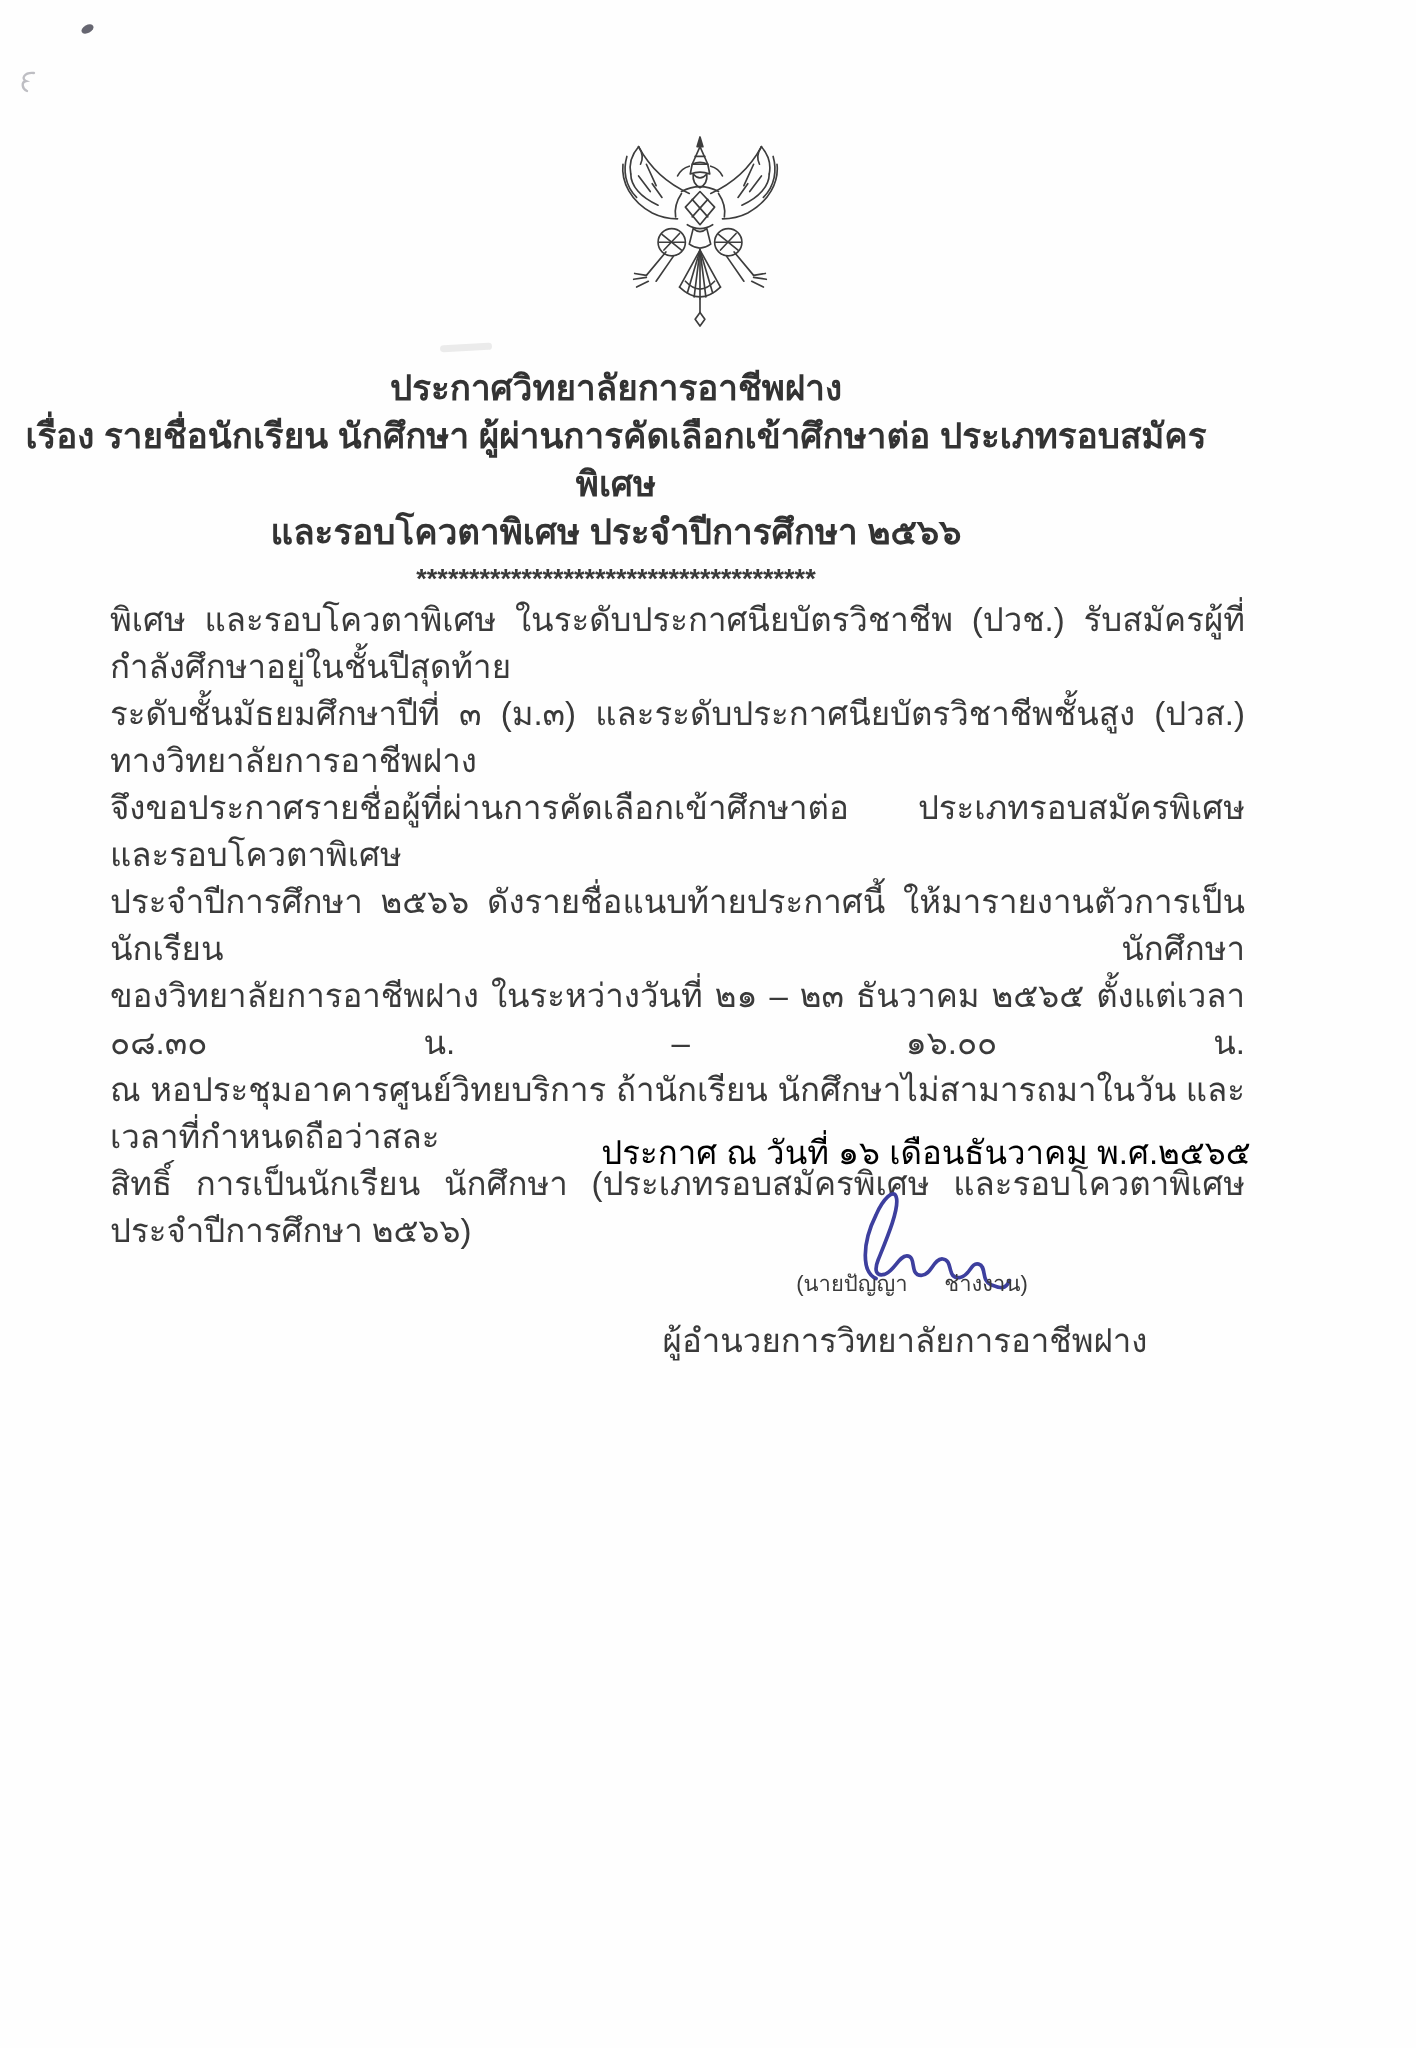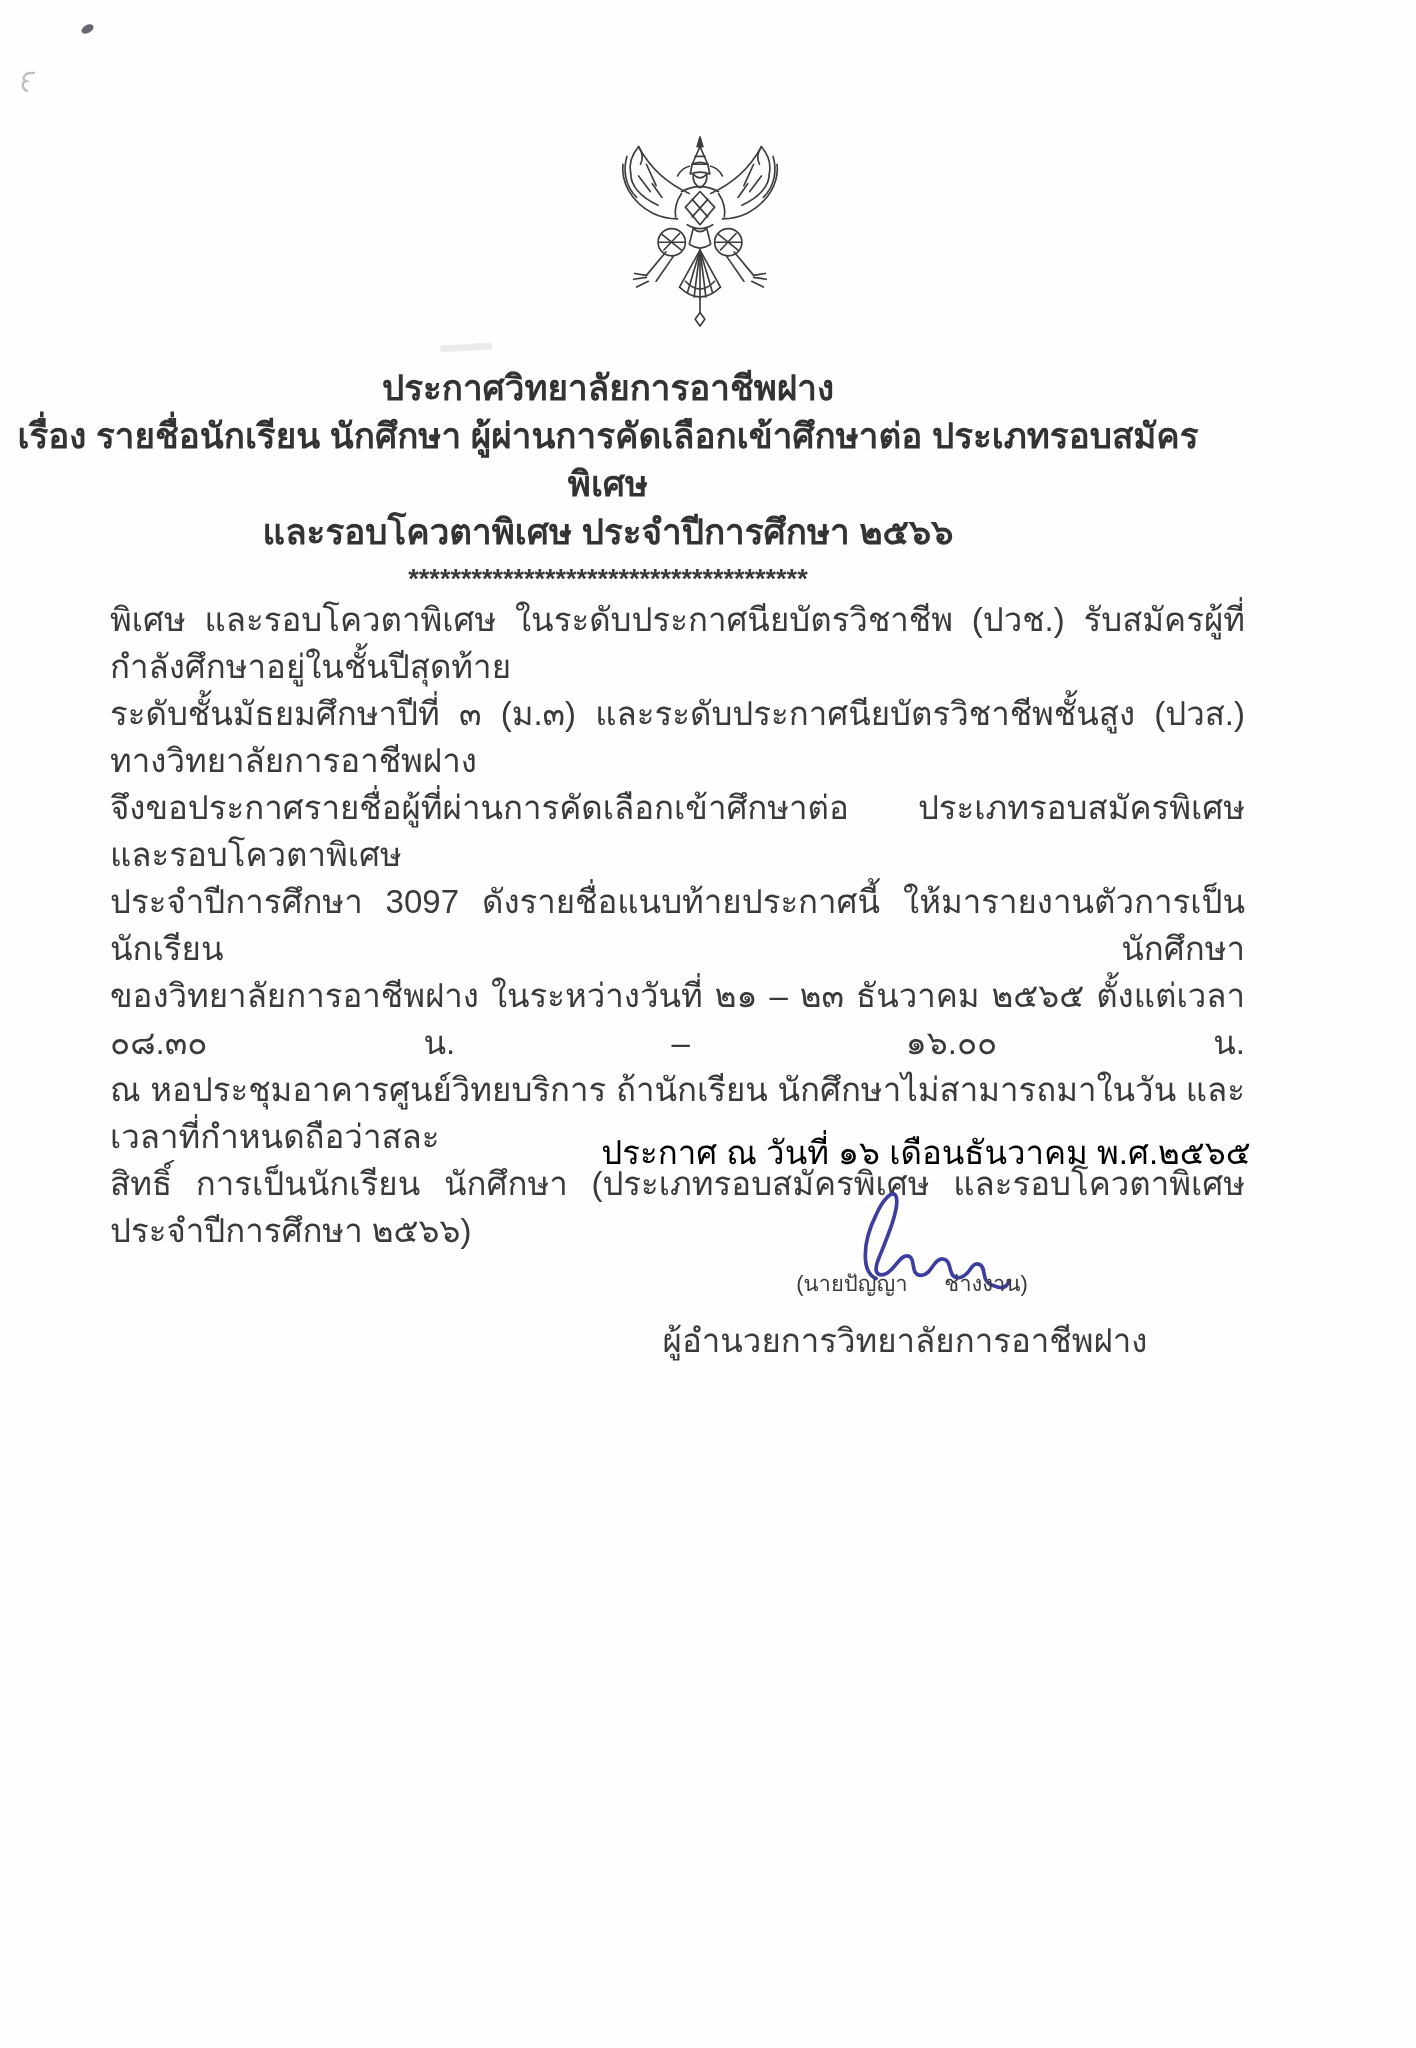--- a/index.html
+++ b/index.html
@@ -18,21 +18,21 @@
   }
   .artifact-squiggle{position:absolute;left:18px;top:70px;opacity:.55;}
   .artifact-smudge{
     position:absolute;left:440px;top:344px;width:52px;height:7px;
     background:#c9c9c9;border-radius:4px;opacity:.35;transform:rotate(-3deg);
   }
   
   .emblem{position:absolute;left:617px;top:135px;width:166px;height:195px;}
   
   .header{
-    position:absolute;left:0;top:364px;width:1216px;
+    position:absolute;left:8px;top:364px;width:1216px;
     text-align:center;font-weight:bold;color:#333;
   }
   .header .h-line{font-size:35px;line-height:48px;}
   .header .divider{
     font-size:27px;line-height:30px;margin-top:8px;font-weight:bold;
     letter-spacing:0px;color:#3a3a3a;
   }
   
   .body-block{
     position:absolute;left:110px;top:596px;width:1135px;
@@ -138,21 +138,21 @@
     <div class="h-line">ประกาศวิทยาลัยการอาชีพฝาง</div>
     <div class="h-line">เรื่อง รายชื่อนักเรียน นักศึกษา ผู้ผ่านการคัดเลือกเข้าศึกษาต่อ ประเภทรอบสมัครพิเศษ</div>
     <div class="h-line">และรอบโควตาพิเศษ ประจำปีการศึกษา ๒๕๖๖</div>
     <div class="divider">**************************************</div>
   </div>
 
   <div class="body-block">
     <div class="body-line">พิเศษ และรอบโควตาพิเศษ ในระดับประกาศนียบัตรวิชาชีพ (ปวช.) รับสมัครผู้ที่กำลังศึกษาอยู่ในชั้นปีสุดท้าย</div>
     <div class="body-line">ระดับชั้นมัธยมศึกษาปีที่ ๓ (ม.๓) และระดับประกาศนียบัตรวิชาชีพชั้นสูง (ปวส.) ทางวิทยาลัยการอาชีพฝาง</div>
     <div class="body-line">จึงขอประกาศรายชื่อผู้ที่ผ่านการคัดเลือกเข้าศึกษาต่อ ประเภทรอบสมัครพิเศษ และรอบโควตาพิเศษ</div>
-    <div class="body-line">ประจำปีการศึกษา 3097 ดังรายชื่อแนบท้ายประกาศนี้ ให้มารายงานตัวการเป็นนักเรียน นักศึกษา</div>
+    <div class="body-line">ประจำปีการศึกษา ๒๕๖๖ ดังรายชื่อแนบท้ายประกาศนี้ ให้มารายงานตัวการเป็นนักเรียน นักศึกษา</div>
     <div class="body-line">ของวิทยาลัยการอาชีพฝาง ในระหว่างวันที่ ๒๑ – ๒๓ ธันวาคม ๒๕๖๕ ตั้งแต่เวลา ๐๘.๓๐ น. – ๑๖.๐๐ น.</div>
     <div class="body-line">ณ หอประชุมอาคารศูนย์วิทยบริการ ถ้านักเรียน นักศึกษาไม่สามารถมาในวัน และเวลาที่กำหนดถือว่าสละ</div>
     <div class="body-line last">สิทธิ์ การเป็นนักเรียน นักศึกษา (ประเภทรอบสมัครพิเศษ และรอบโควตาพิเศษ ประจำปีการศึกษา ๒๕๖๖)</div>
   </div>
 
   <div class="abs-center date-line">ประกาศ ณ วันที่ ๑๖ เดือนธันวาคม พ.ศ.๒๕๖๕</div>
 
   <svg class="sign-svg" width="175" height="118" viewBox="0 0 170 115" aria-hidden="true">
     <path d="M30 96 C16 90 16 62 30 34 C36 20 48 6 50 18 C52 30 40 58 32 78 C28 88 30 94 38 92
              C48 89 52 74 60 74 C70 74 62 93 74 93 C84 93 86 76 95 77 C106 78 98 97 112 95

